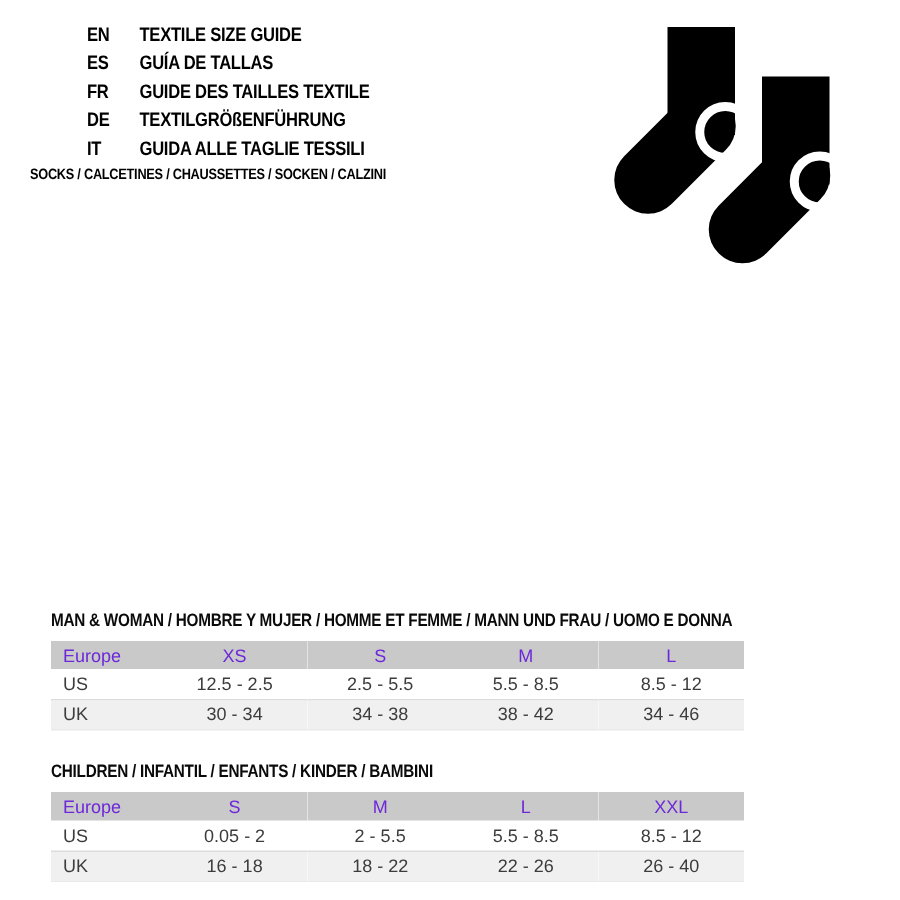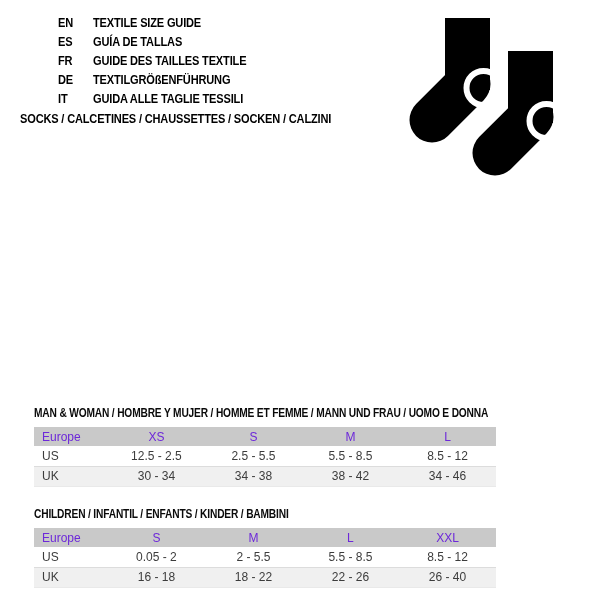--- a/index.html
+++ b/index.html
@@ -16,21 +16,21 @@
     white-space:nowrap;
     letter-spacing:-0.2px;
   }
   
   .lang-list{position:absolute;left:22px;top:13px;}
   .lang-row{display:flex;line-height:19px;font-size:13px;font-weight:bold;padding-left:36px;}
   .lang-code{width:35px;flex:0 0 35px;}
   
   .category-title{
     position:absolute;left:20px;top:111px;
-    font-size:13px;font-weight:bold;
+    font-size:10px;font-weight:bold;
   }
   
   .socks-icon{position:absolute;left:405px;top:5px;}
   
   .table-block{position:absolute;left:34px;width:462px;}
   .tbl-title{font-size:12px;font-weight:bold;line-height:14px;margin-bottom:7px;color:#0a0a0a;}
   table{border-collapse:collapse;width:100%;table-layout:fixed;font-size:12px;color:#3c3c3c;}
   col.c0{width:16%;}
   col.cN{width:21%;}
   th,td{padding:0;font-weight:normal;text-align:center;overflow:hidden;}

